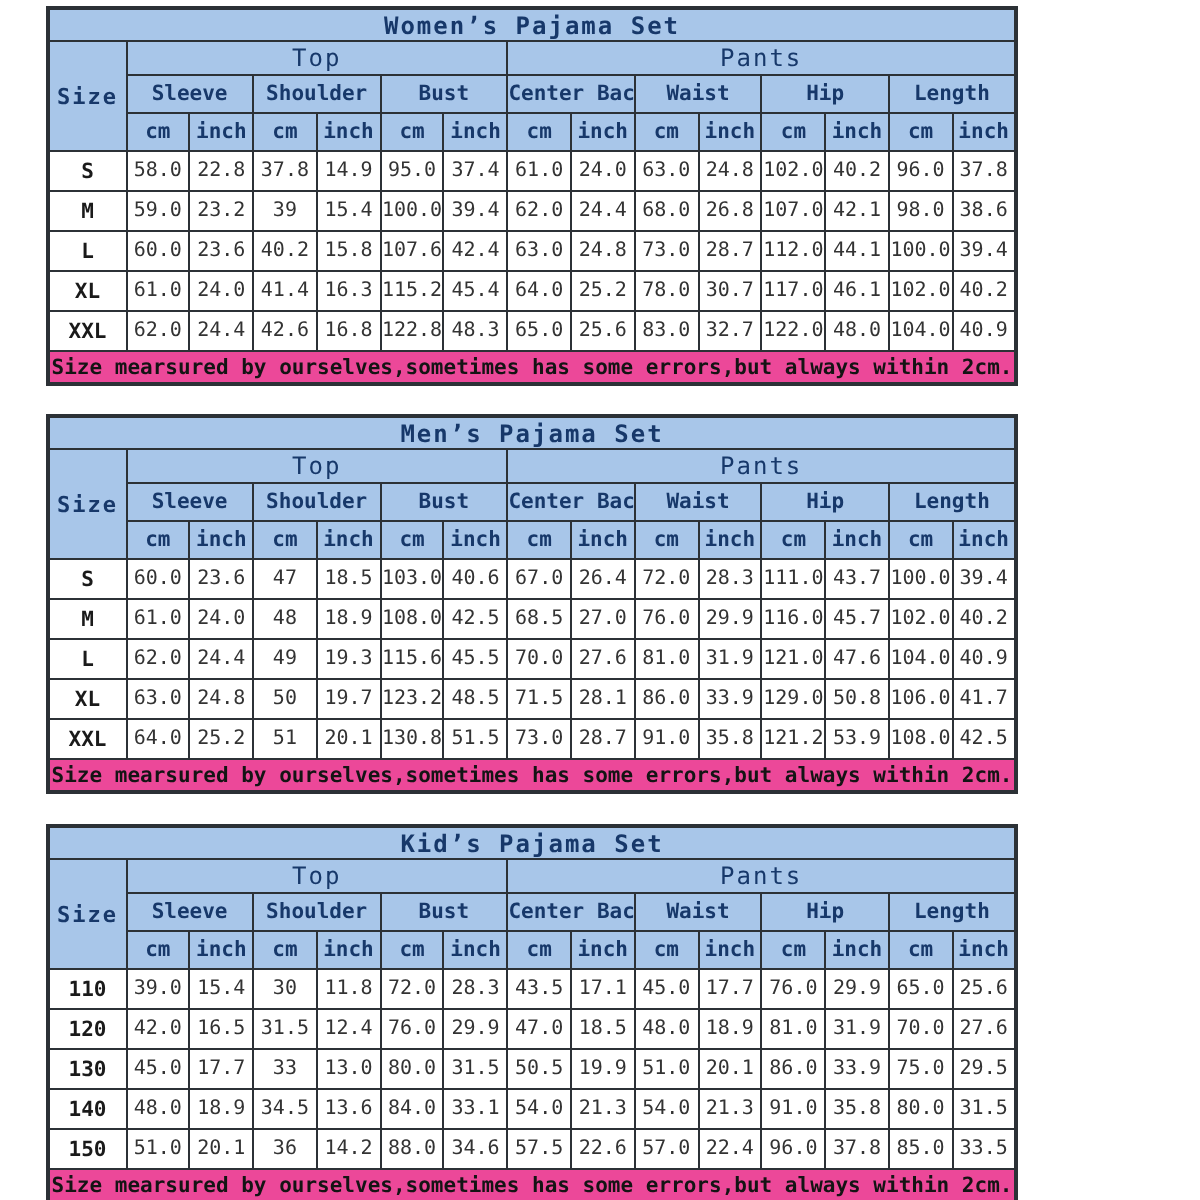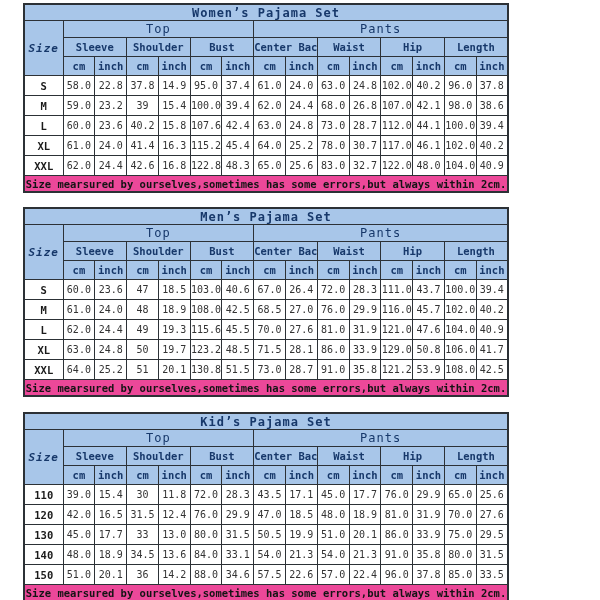--- a/index.html
+++ b/index.html
@@ -24,21 +24,21 @@
   }
   .r-group td{
     background:#a8c6e9;color:#17386a;font-weight:normal;
     font-size:12px;height:16px;letter-spacing:1px;
   }
   .r-names td, .r-units td{
     background:#a8c6e9;color:#17386a;font-weight:bold;font-size:10.5px;
   }
   .r-names td{height:18px;margin-left:36px;}
   .r-units td{height:18px;}
-  td.sizehead{background:#a8c6e9;color:#17386a;font-weight:bold;font-size:11px;font-style:italic;}
+  td.sizehead{background:#a8c6e9;color:#17386a;font-weight:bold;font-size:11px;}
   tbody.databody td{
     background:#ffffff;color:#333333;font-size:10px;height:19px;
   }
   tbody.databody td.sizecol{
     color:#1a1a1a;font-weight:bold;font-size:10.5px;
   }
   .r-note td{
     background:#ec4899;color:#141414;font-weight:bold;
     font-size:10.5px;height:15px;
   }

